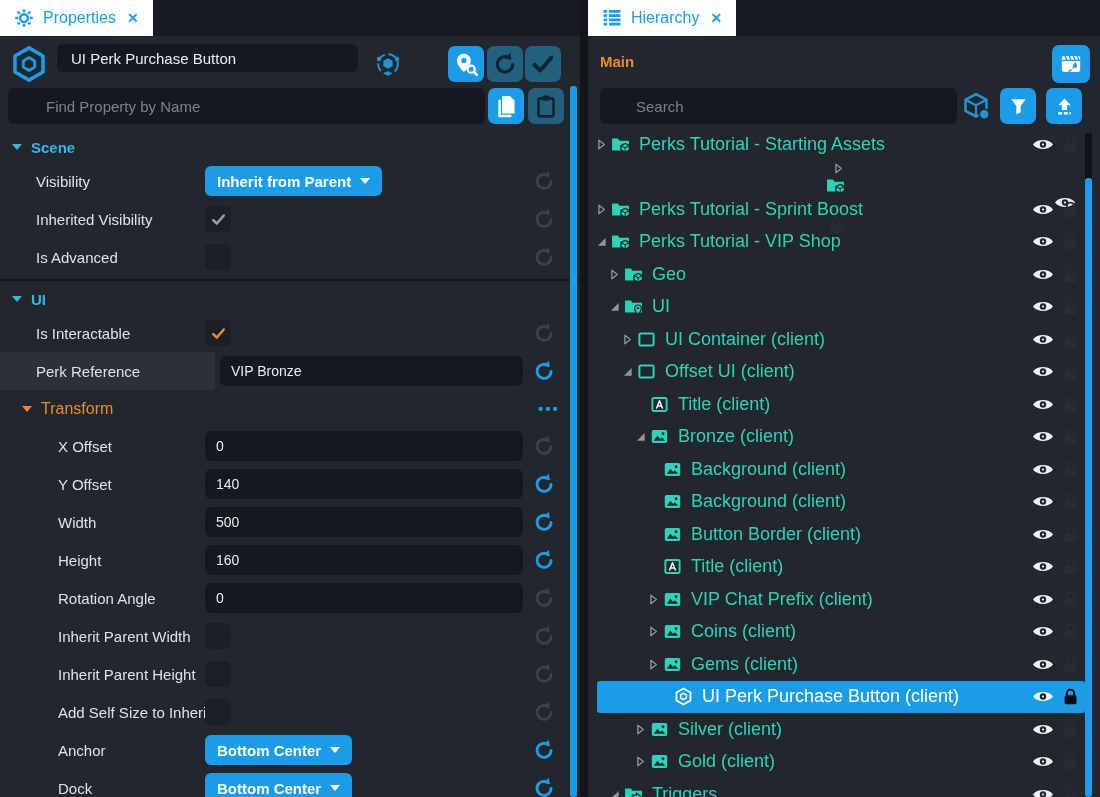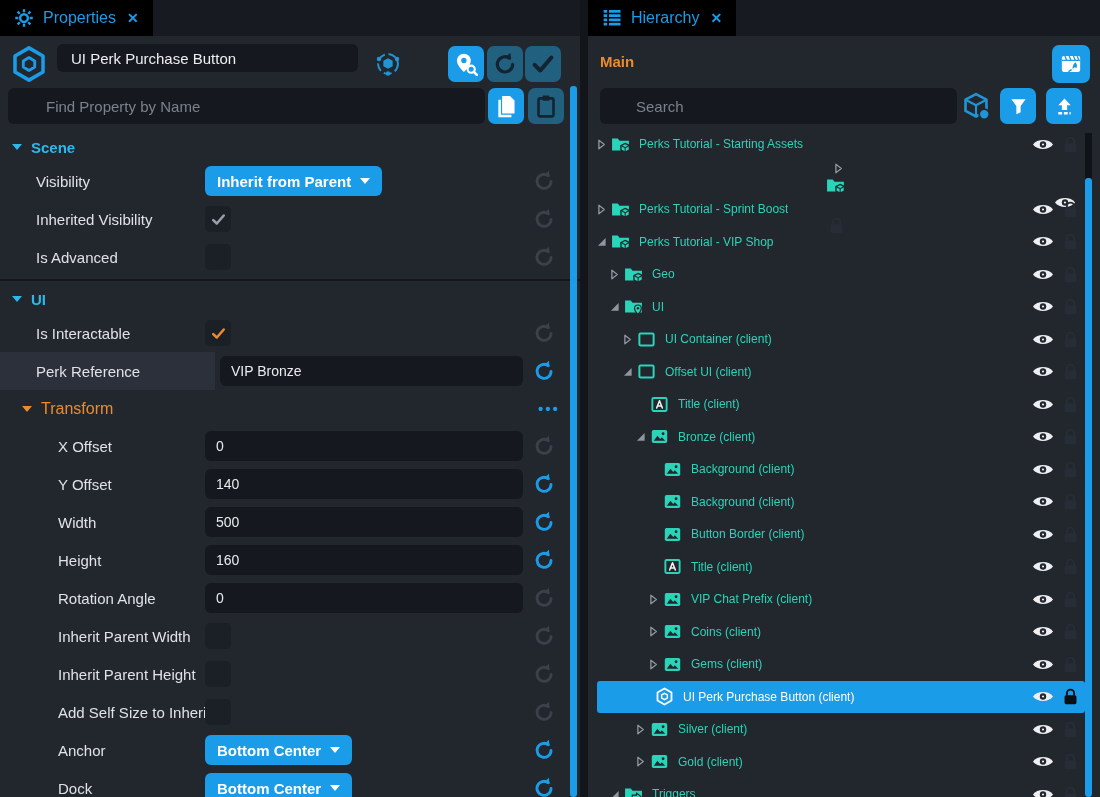--- a/index.html
+++ b/index.html
@@ -8,21 +8,21 @@
     background:#121519;
     font-family:"Liberation Sans",sans-serif;
     -webkit-font-smoothing:antialiased;
   }
   .panel{position:absolute;top:0;bottom:0;background:#22272e;}
   #props-panel{left:0;width:580px;}
   #hier-panel{left:588px;width:512px;}
 
   
   .tabbar{height:36px;background:#171b21;display:flex;align-items:stretch;}
-  .tab{display:flex;align-items:center;gap:9px;padding:0 14px;background:#000000;}
+  .tab{display:flex;align-items:center;gap:9px;padding:0 14px;background:#ffffff;}
   .tab-icon{width:20px;height:20px;color:#1b9ce8;display:block;}
   .tab-label{color:#1b9ce8;font-size:16px;}
   .tab-close{color:#1b9ce8;font-size:14px;font-weight:bold;cursor:pointer;margin-left:2px;}
 
   
   .name-row{position:relative;height:40px;margin-top:8px;}
   .entity-icon{position:absolute;left:10px;top:1px;width:38px;height:38px;color:#1b9ce8;}
   .name-input{position:absolute;left:57px;top:0;width:301px;height:28px;box-sizing:border-box;
     background:#15191f;border:none;border-radius:6px;color:#eceef0;font-size:15px;
     padding:0 14px;font-family:inherit;outline:none;}
@@ -78,21 +78,21 @@
   .sq-btn{position:absolute;width:38px;height:38px;border-radius:7px;background:#1b9ce8;
     display:flex;align-items:center;justify-content:center;cursor:pointer;}
   .sq-btn svg{width:22px;height:22px;color:#fff;}
   #hier-search{left:12px;width:357px;padding:0 10px 0 36px;}
   #tree{position:absolute;left:0;right:0;top:128px;bottom:0;overflow:hidden;}
   .trow{height:32.5px;display:flex;align-items:center;margin-right:15px;box-sizing:border-box;}
   .arrow{width:15px;height:15px;flex:0 0 15px;margin-right:2px;cursor:pointer;}
   .arrow svg{width:15px;height:15px;display:block;}
   .ticon{width:19px;height:19px;flex:0 0 19px;margin-right:9px;color:#2bd3b8;}
   .ticon svg{width:19px;height:19px;display:block;}
-  .tlabel{font-size:12px;color:#2bd3b8;white-space:nowrap;overflow:hidden;}
+  .tlabel{font-size:18px;color:#2bd3b8;white-space:nowrap;overflow:hidden;}
   .eye{margin-left:auto;width:22px;flex:0 0 22px;height:15px;margin-right:9px;cursor:pointer;}
   .eye svg{width:22px;height:15px;display:block;}
   .lock{width:15px;flex:0 0 15px;height:17px;margin-right:7px;color:#272d36;cursor:pointer;}
   .lock svg{width:15px;height:17px;display:block;}
   .trow.selected{background:#1b9ce8;border-radius:3px;margin-left:9px;}
   .trow.selected .tlabel,.trow.selected .ticon{color:#fff;}
   .trow.selected .lock{color:#0b0e12;}
 </style>
 </head>
 <body>
@@ -847,21 +847,21 @@
           <svg>
             <use href="#i-eye"></use>
           </svg>
         </span>
         <span class="lock">
           <svg>
             <use href="#i-lock"></use>
           </svg>
         </span>
       </div>
-      <div class="trow selected" style="padding-left: 41px;">
+      <div class="trow selected" style="padding-left: 60px;">
         <span class="arrow"></span>
         <span class="ticon">
           <svg>
             <use href="#i-gizmo"></use>
           </svg>
         </span>
         <span class="tlabel">UI Perk Purchase Button (client)</span>
         <span class="eye">
           <svg>
             <use href="#i-eye"></use>

